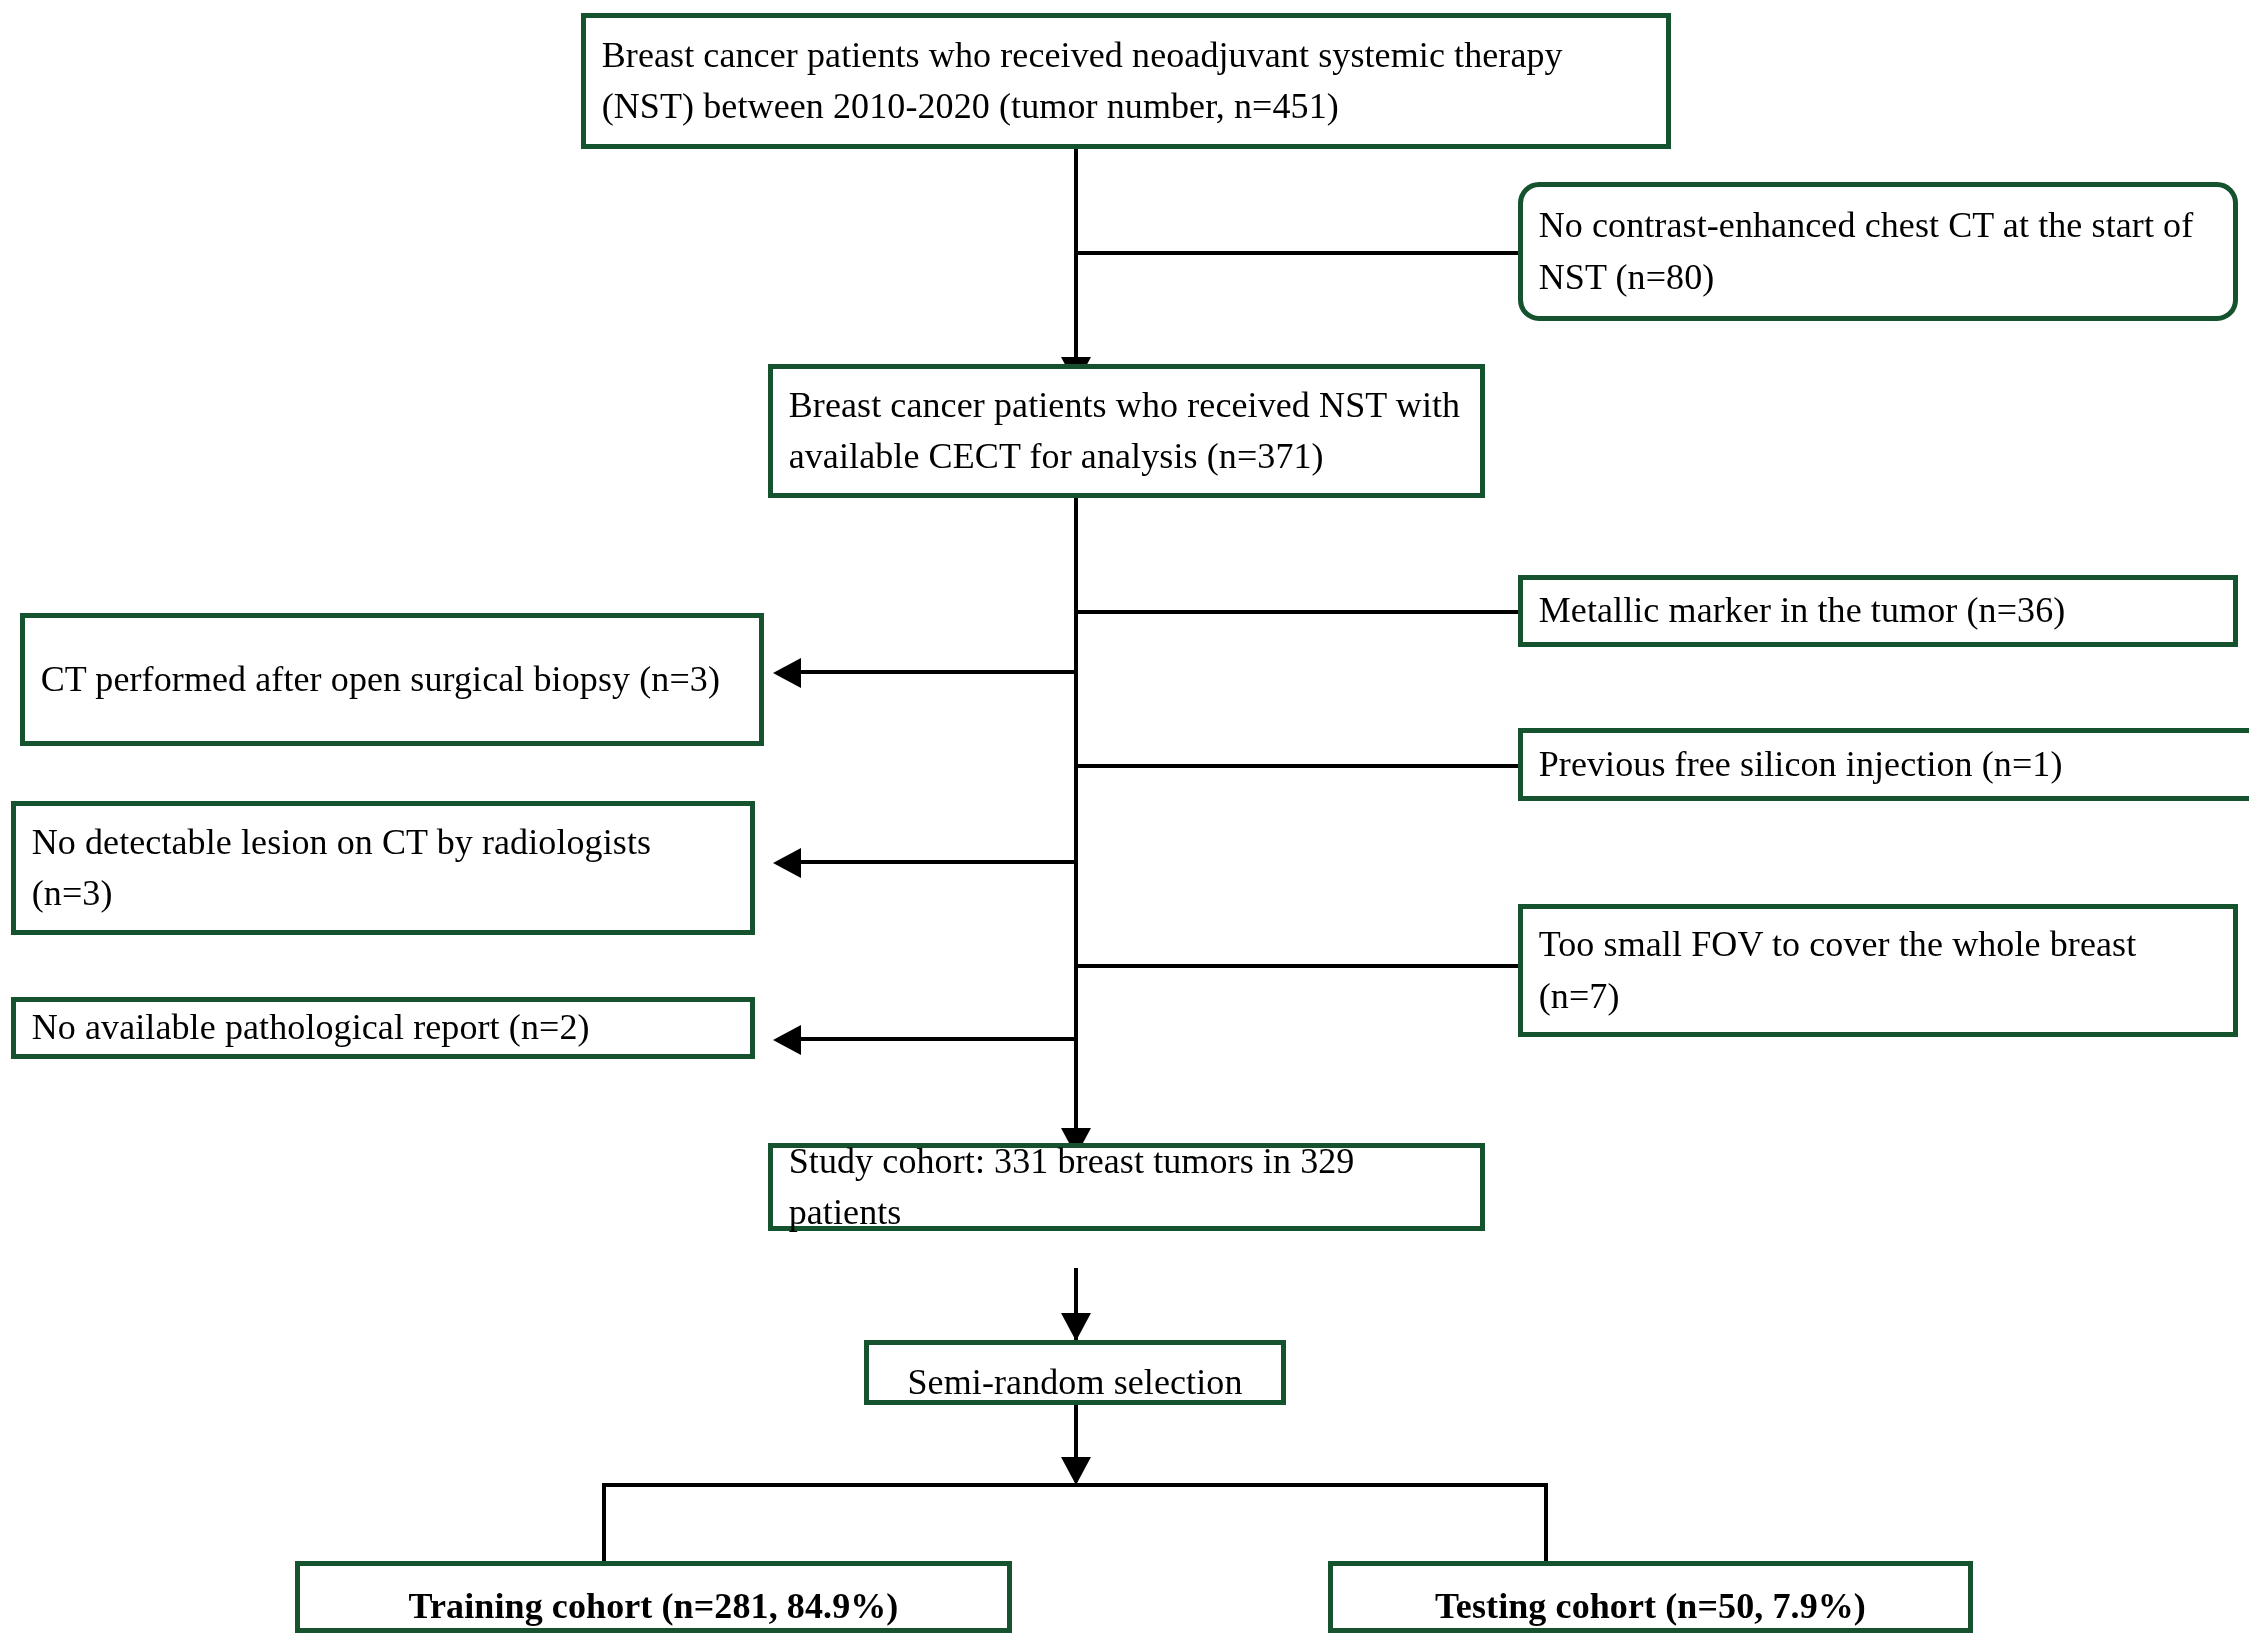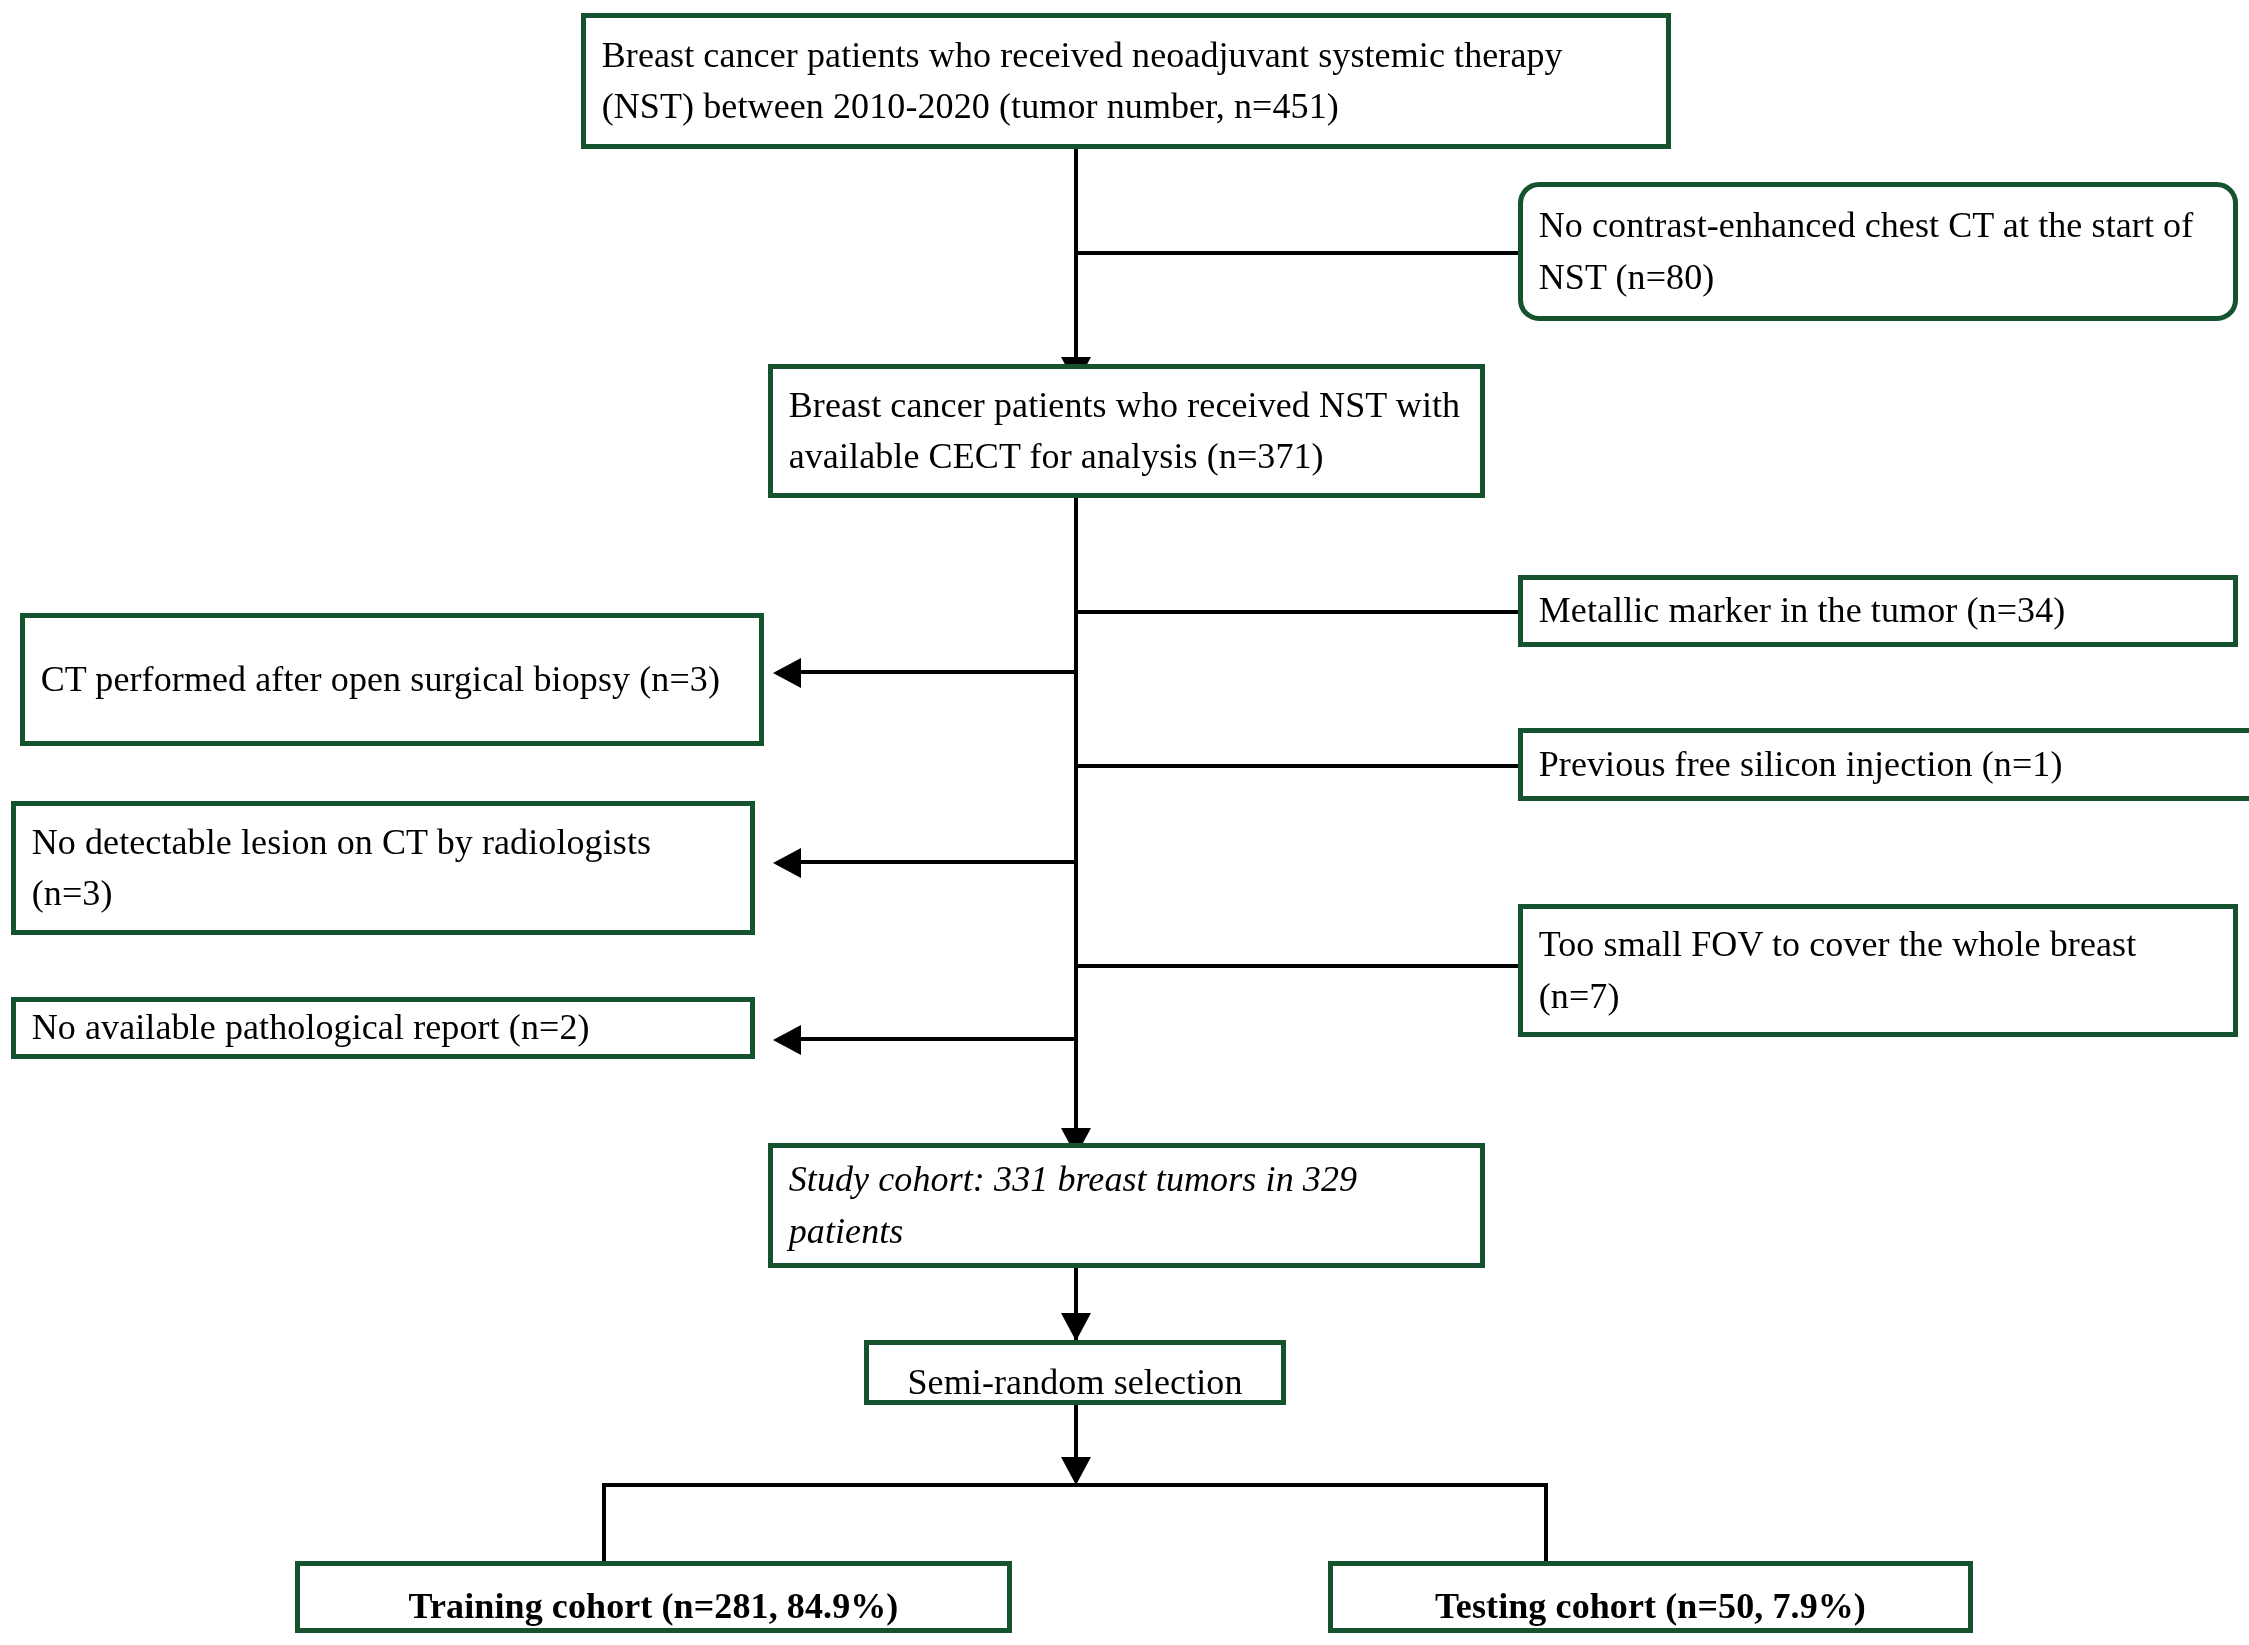--- a/index.html
+++ b/index.html
@@ -111,21 +111,21 @@
 
   <div class="box" style="left:1518px;top:182px;width:720px;height:139px;border-radius:21px;">
     <span class="txt">No contrast-enhanced chest CT at the start of NST (n=80)</span>
   </div>
 
   <div class="box" style="left:768px;top:364px;width:717px;height:134px;">
     <span class="txt">Breast cancer patients who received NST with available CECT  for analysis (n=371)</span>
   </div>
 
   <div class="box" style="left:1518px;top:575px;width:720px;height:72px;">
-    <span class="txt">Metallic  marker in the tumor (n=34)</span>
+    <span class="txt">Metallic  marker in the tumor (n=36)</span>
   </div>
 
   <div class="box" style="left:11px;top:613px;width:744px;height:133px;margin-left:9px;">
     <span class="txt">CT performed after open surgical biopsy (n=3)</span>
   </div>
 
   <div class="box" style="left:1518px;top:728px;width:848px;height:73px;">
     <span class="txt">Previous free silicon injection (n=1)</span>
   </div>
 
@@ -134,21 +134,21 @@
   </div>
 
   <div class="box" style="left:1518px;top:904px;width:720px;height:133px;">
     <span class="txt">Too small FOV to cover the whole breast (n=7)</span>
   </div>
 
   <div class="box" style="left:11px;top:997px;width:744px;height:62px;">
     <span class="txt">No available pathological report (n=2)</span>
   </div>
 
-  <div class="box" style="left:768px;top:1143px;width:717px;height:125px;font-style:italic;">
+  <div class="box" style="left:768px;top:1143px;width:717px;height:88px;">
     <span class="txt">Study cohort: 331  breast tumors in 329 patients</span>
   </div>
 
   <div class="box center" style="left:864px;top:1340px;width:422px;height:65px;">
     <span class="txt">Semi-random selection</span>
   </div>
 
   <div class="box center bold" style="left:295px;top:1561px;width:717px;height:72px;">
     <span class="txt">Training cohort (n=281, 84.9%)</span>
   </div>

